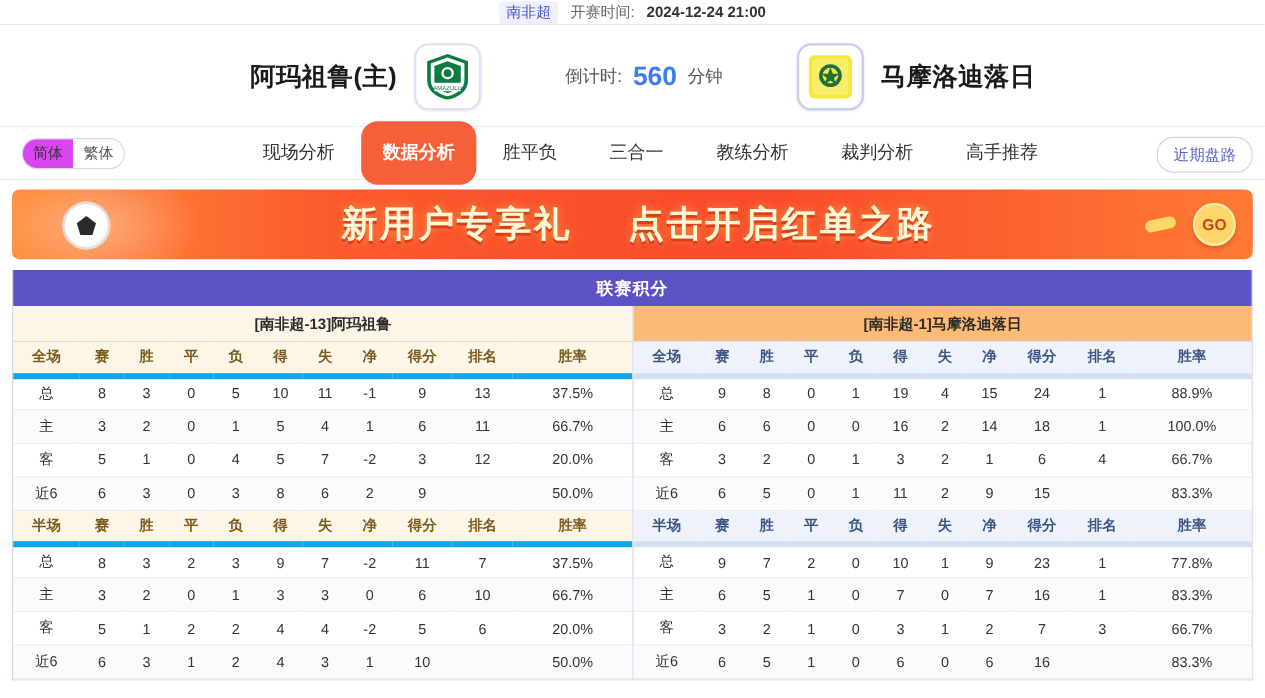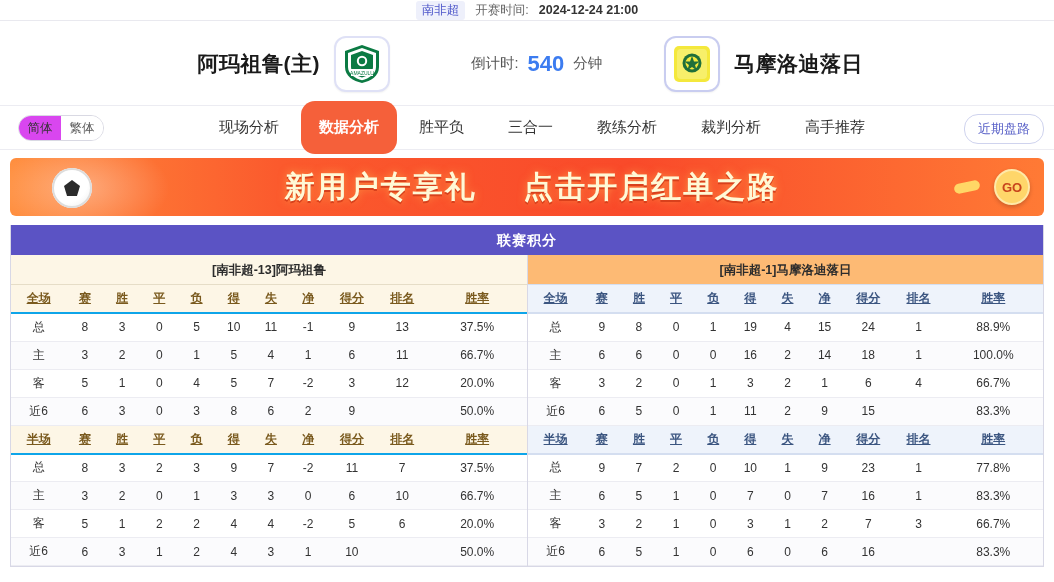--- a/index.html
+++ b/index.html
@@ -38,21 +38,21 @@
     height: 85px;
     border-bottom: 1px solid #ececf2;
     display: flex; align-items: center;
     position: relative;
     background:#fff;
   }
   .team {
     display:flex; align-items:center; gap: 14px;
     width: 390px;
   }
-  .team.home { justify-content: flex-end; padding-right: 0; }
+  .team.home { justify-content: flex-end; padding-right: 0; margin-left: 11px; }
   .team.away { justify-content: flex-start; position:absolute; right: 0; top: 0; height:85px; padding-left: 0; }
   .team.home { position:absolute; left: 0; top:0; height: 85px; }
   .team-name {
     font-size: 21px;
     font-weight: bold;
     color: #1a1a1a;
     letter-spacing: 0.5px;
   }
   .crest {
     width: 56px; height: 56px;
@@ -206,22 +206,21 @@
     text-align:center;
     height: 28px;
     border-bottom: 1px solid #ececf2;
     color:#333;
     padding: 0;
   }
   table.stats th {
     background:#fdf6e6;
     font-weight: bold;
     color:#7a5a1e;
-    border-bottom:2px solid #0ea5e9;
-    text-decoration:underline;
+    border-bottom:5px solid #0ea5e9;
   }
   .half.away table.stats th { background:#eef3fb; color:#3b5580; border-bottom-color:#d4def0; }
   td.red { color:#e04b3c; }
   td.blue { color:#3568c4; }
   tr.alt td { background:#fbfbfd; }
   col.c-label { width: 11%; }
   col.c-num { width: 7.4%; }
   col.c-score { width: 10%; }
   col.c-rank { width: 10%; }
   col.c-rate { width: 19.8%; }
@@ -249,21 +248,21 @@
           <circle cx="21" cy="18" r="5.2" fill="#ffffff"></circle>
           <circle cx="21" cy="18" r="3.2" fill="#0b7a43"></circle>
           <rect x="10" y="26" width="22" height="7" fill="#ffffff"></rect>
           <text x="21" y="31.6" font-size="5" text-anchor="middle" fill="#0b7a43" font-family="Liberation Sans, sans-serif">AMAZULU</text>
         </svg>
       </span>
     </div>
 
     <div class="countdown">
       <span>倒计时:</span>
-      <span class="num">540</span>
+      <span class="num">560</span>
       <span>分钟</span>
     </div>
 
     <div class="team away">
       <span class="crest away">
         <svg class="crest-inner" viewBox="0 0 42 42">
           <rect x="3" y="3" width="36" height="36" rx="5" fill="#f4e83c"></rect>
           <rect x="6" y="6" width="30" height="30" rx="4" fill="#f7ef6a"></rect>
           <circle cx="21" cy="20" r="9.5" fill="#1f6f3a"></circle>
           <circle cx="21" cy="20" r="6.5" fill="#f4e83c"></circle>

